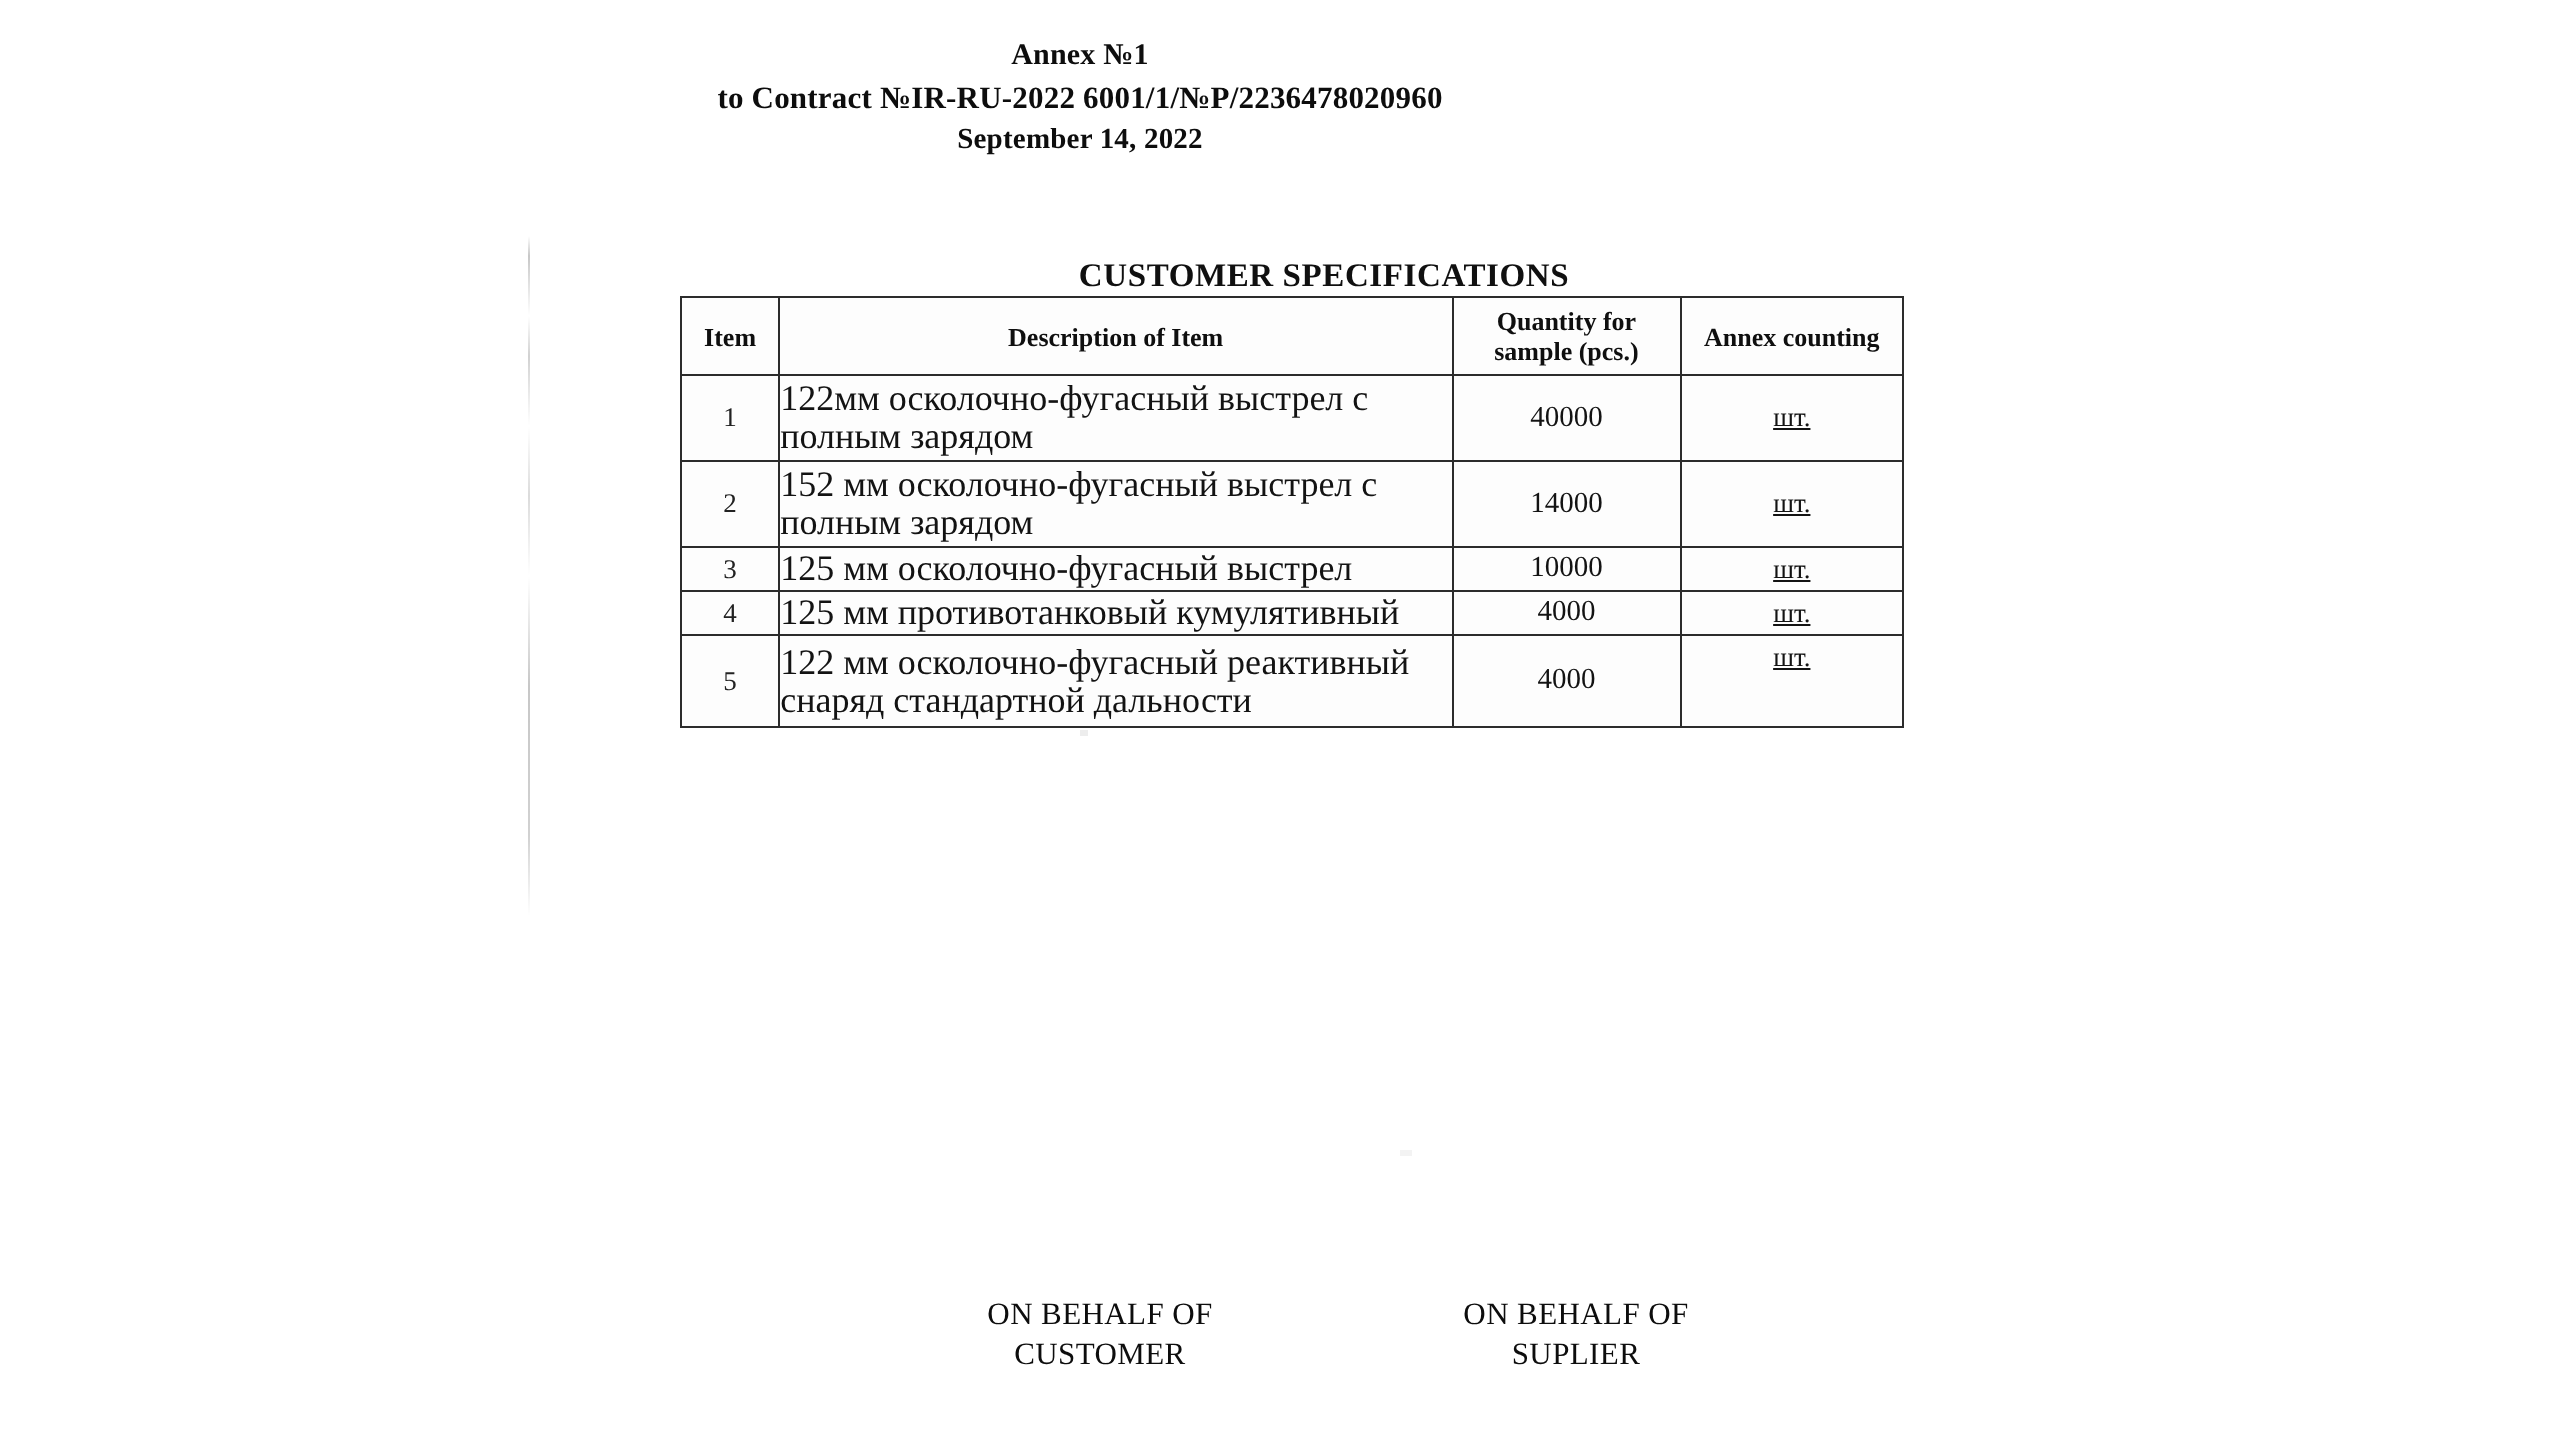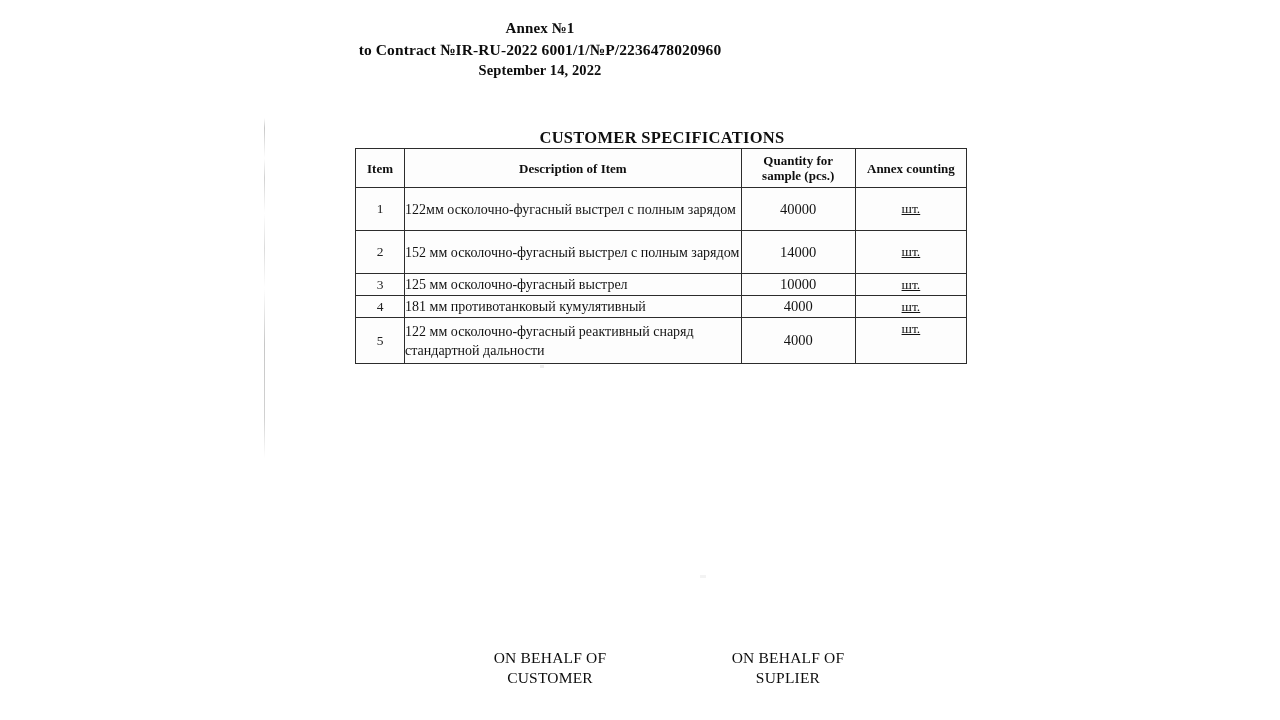--- a/index.html
+++ b/index.html
@@ -69,21 +69,21 @@
     font-weight: bold;
     font-size: 16.5px;
     letter-spacing: 0.3px;
     color: #101010;
   }
 
   
   .table-wrap {
     position: absolute;
     top: 148px;
-    left: 355px;
+    left: 340px;
     width: 612px;
   }
   table.specs {
     border-collapse: collapse;
     width: 612px;
     background: #fdfdfd;
   }
   table.specs th, table.specs td {
     border: 1px solid #2c2c2c;
     padding: 0;
@@ -101,21 +101,21 @@
   .col-desc    { width: 336px; }
   .col-qty     { width: 114px; }
   .col-unit    { width: 111px; }
 
   td.c-item {
     text-align: center;
     font-size: 13.5px;
     color: #222;
   }
   td.c-desc {
-    font-size: 14px;
+    font-size: 18px;
     line-height: 19px;
     padding: 3px 6px 4px 8px;
     color: #131313;
   }
   td.c-qty {
     text-align: center;
     font-size: 14.5px;
     color: #131313;
   }
   td.c-unit {
@@ -198,21 +198,21 @@
         <td class="c-unit">шт.</td>
       </tr>
       <tr class="r-short r-3">
         <td class="c-item">3</td>
         <td class="c-desc">125 мм осколочно-фугасный выстрел</td>
         <td class="c-qty">10000</td>
         <td class="c-unit">шт.</td>
       </tr>
       <tr class="r-short r-4">
         <td class="c-item">4</td>
-        <td class="c-desc">181 мм противотанковый кумулятивный</td>
+        <td class="c-desc">125 мм противотанковый кумулятивный</td>
         <td class="c-qty">4000</td>
         <td class="c-unit">шт.</td>
       </tr>
       <tr class="r-tall r-5">
         <td class="c-item">5</td>
         <td class="c-desc">122 мм осколочно-фугасный реактивный снаряд стандартной дальности</td>
         <td class="c-qty">4000</td>
         <td class="c-unit">шт.</td>
       </tr>
     </tbody>

